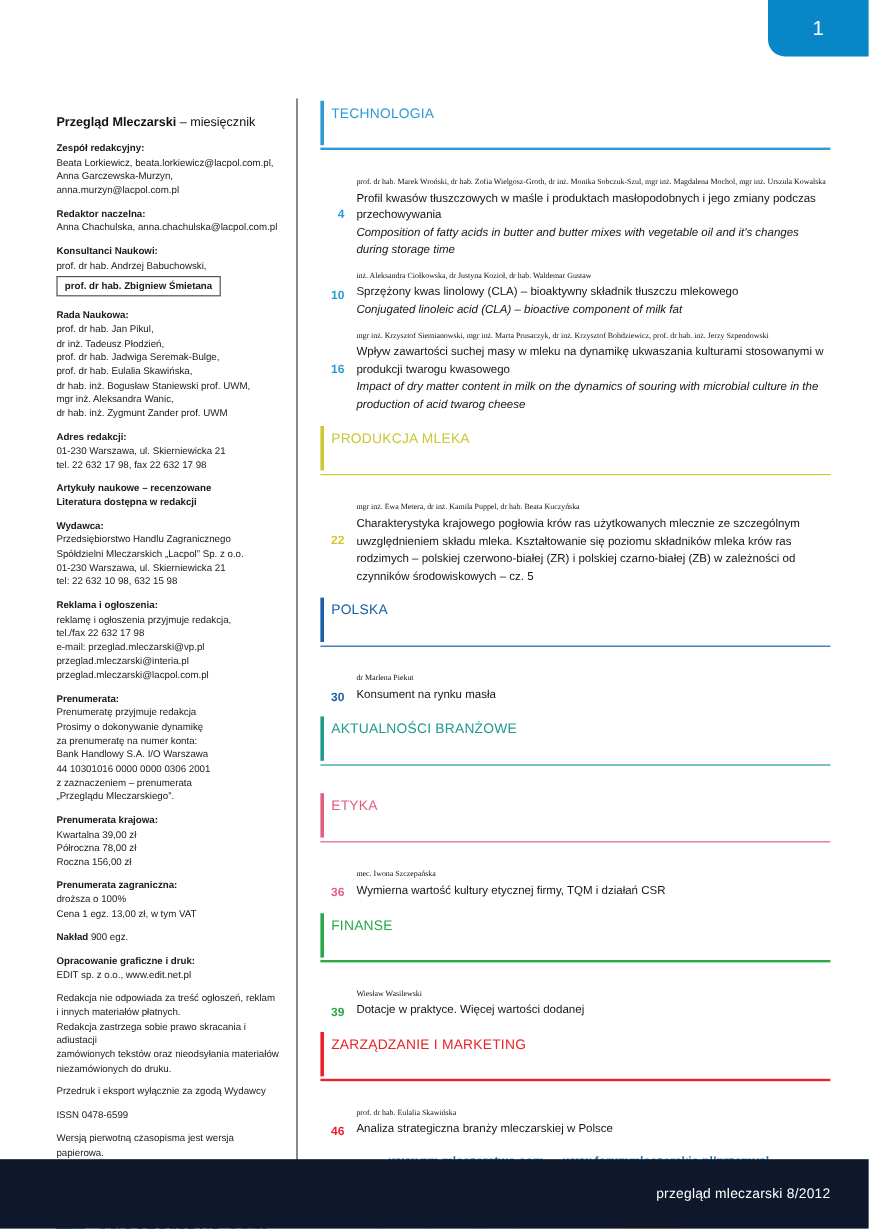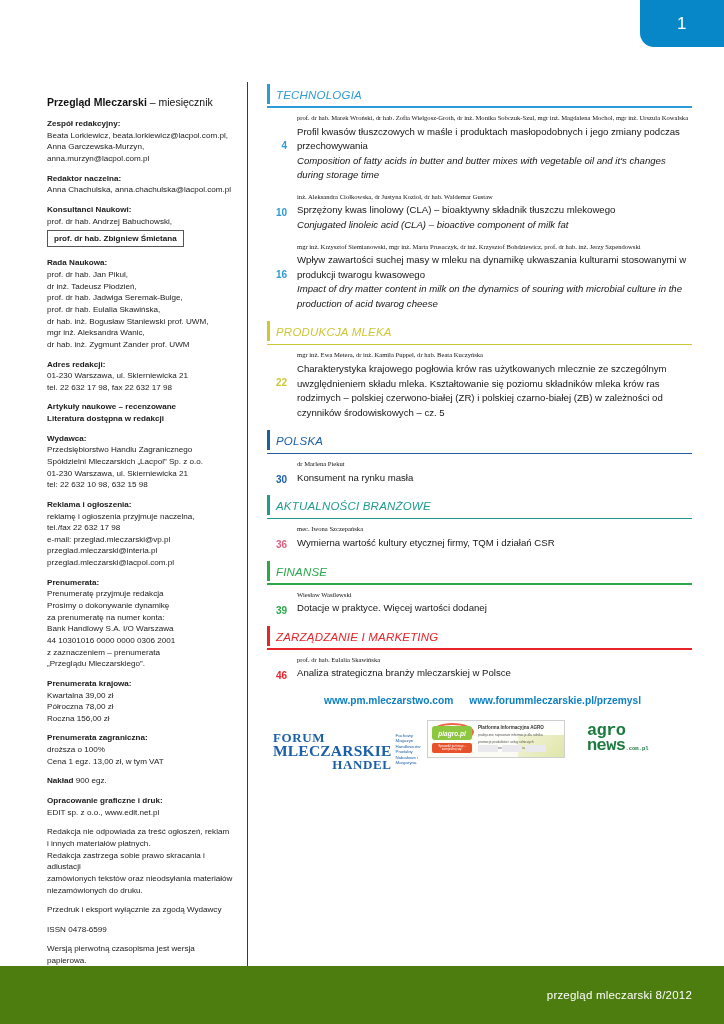--- a/index.html
+++ b/index.html
@@ -59,23 +59,22 @@
   .m2{ width:13px;height:13px; left:11px;top:0px;  background:#3f8fd0; }
   .m3{ width:13px;height:13px; left:2px; top:10px; background:#2a5fa0; }
   .m4{ width:13px;height:13px; left:12px;top:10px; background:#13305c; }
   .mlecz-text{ font-size:19px; color:#0f3f77; letter-spacing:-.3px; }
   .mlecz-text .dotcom{ color:#2e9ad6; }
 
   
   .section{ margin-bottom:4px; }
   .sec-head{
     position:relative;
-    padding:1px 0 5px 9px;
-    margin-bottom:6px;
-    font-style:italic;
+    padding:1px 0 22px 9px;
+    margin-bottom:23px;
   }
   .sec-head .bar{
     position:absolute; left:0; top:0; bottom:4px; width:2.5px;
   }
   .sec-head .ttl{
     font-size:11.5px; letter-spacing:.2px;
   }
   .sec-head .rule{
     position:absolute; left:0; right:0; bottom:0; height:1.6px;
   }
@@ -161,21 +160,21 @@
     color:#1c7a3e; font-weight:bold;
     line-height:.88; letter-spacing:-.6px;
   }
   .agro-logo .a1{ font-size:17px; display:block; }
   .agro-logo .a2{ font-size:17px; display:block; }
   .agro-logo .a2 sub{ font-size:5.5px; vertical-align:baseline; letter-spacing:0; }
 
   
   .footer{
     position:absolute; left:0; bottom:0; width:724px; height:58px;
-    background:#4d7c0f;
+    background:#0f172a;
     display:flex; align-items:center; justify-content:flex-end;
     padding-right:32px;
     padding-left:36px;
   }
   .footer span{ color:#ffffff; font-size:11.5px; letter-spacing:.2px; }
 </style>
 </head>
 <body>
 
 <div class="page-badge">
@@ -232,21 +231,21 @@
     <div class="blk">
       <span class="lbl">Wydawca:</span>
       <span class="ln">Przedsiębiorstwo Handlu Zagranicznego</span>
       <span class="ln">Spółdzielni Mleczarskich „Lacpol” Sp. z o.o.</span>
       <span class="ln">01-230 Warszawa, ul. Skierniewicka 21</span>
       <span class="ln">tel: 22 632 10 98, 632 15 98</span>
     </div>
 
     <div class="blk">
       <span class="lbl">Reklama i ogłoszenia:</span>
-      <span class="ln">reklamę i ogłoszenia przyjmuje naczelna,</span>
+      <span class="ln">reklamę i ogłoszenia przyjmuje redakcja,</span>
       <span class="ln">tel./fax 22 632 17 98</span>
       <span class="ln">e-mail: przeglad.mleczarski@vp.pl</span>
       <span class="ln">przeglad.mleczarski@interia.pl</span>
       <span class="ln">przeglad.mleczarski@lacpol.com.pl</span>
     </div>
 
     <div class="blk">
       <span class="lbl">Prenumerata:</span>
       <span class="ln">Prenumeratę przyjmuje redakcja</span>
       <span class="ln">Prosimy o dokonywanie dynamikę</span>
@@ -378,20 +377,25 @@
 
     <div class="section">
       <div class="sec-head">
         <span class="bar" style="background:#1f9b8e"></span>
         <span class="ttl" style="color:#1f9b8e">AKTUALNOŚCI BRANŻOWE</span>
         <span class="rule" style="background:#1f9b8e"></span>
       </div>
     </div>
 
     <div class="section">
+      <div class="sec-head">
+        <span class="bar" style="background:#e0607f"></span>
+        <span class="ttl" style="color:#e0607f">ETYKA</span>
+        <span class="rule" style="background:#e0607f"></span>
+      </div>
       <div class="art">
         <div class="art-num" style="color:#e0607f">36</div>
         <div class="art-body">
           <div class="authors">mec. Iwona Szczepańska</div>
           <div class="pl-title">Wymierna wartość kultury etycznej firmy, TQM i działań CSR</div>
         </div>
       </div>
     </div>
 
     <div class="section">

